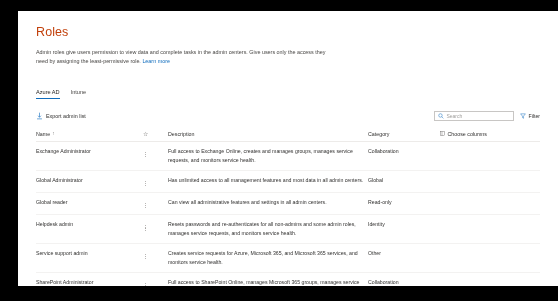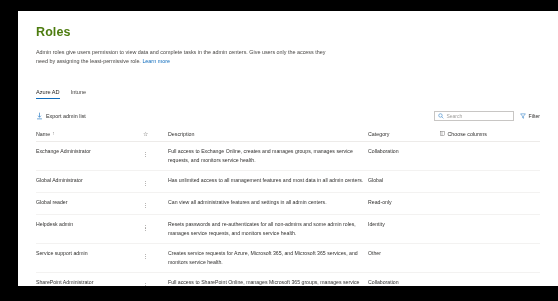--- a/index.html
+++ b/index.html
@@ -30,22 +30,22 @@
     height: 275px;
     background: #ffffff;
     overflow: hidden;
   }
   .content {
     padding: 0 18px;
   }
   
   .page-title {
     font-size: 12.5px;
-    font-weight: bold;
-    color: #4d7c0f;
+    font-weight: normal;
+    color: #c2410c;
     margin: 14px 0 0 0;
     letter-spacing: .1px;
   }
   .page-desc {
     font-size: 5.4px;
     line-height: 1.75;
     color: #484644;
     margin: 9px 0 0 0;
     max-width: 300px;
   }

